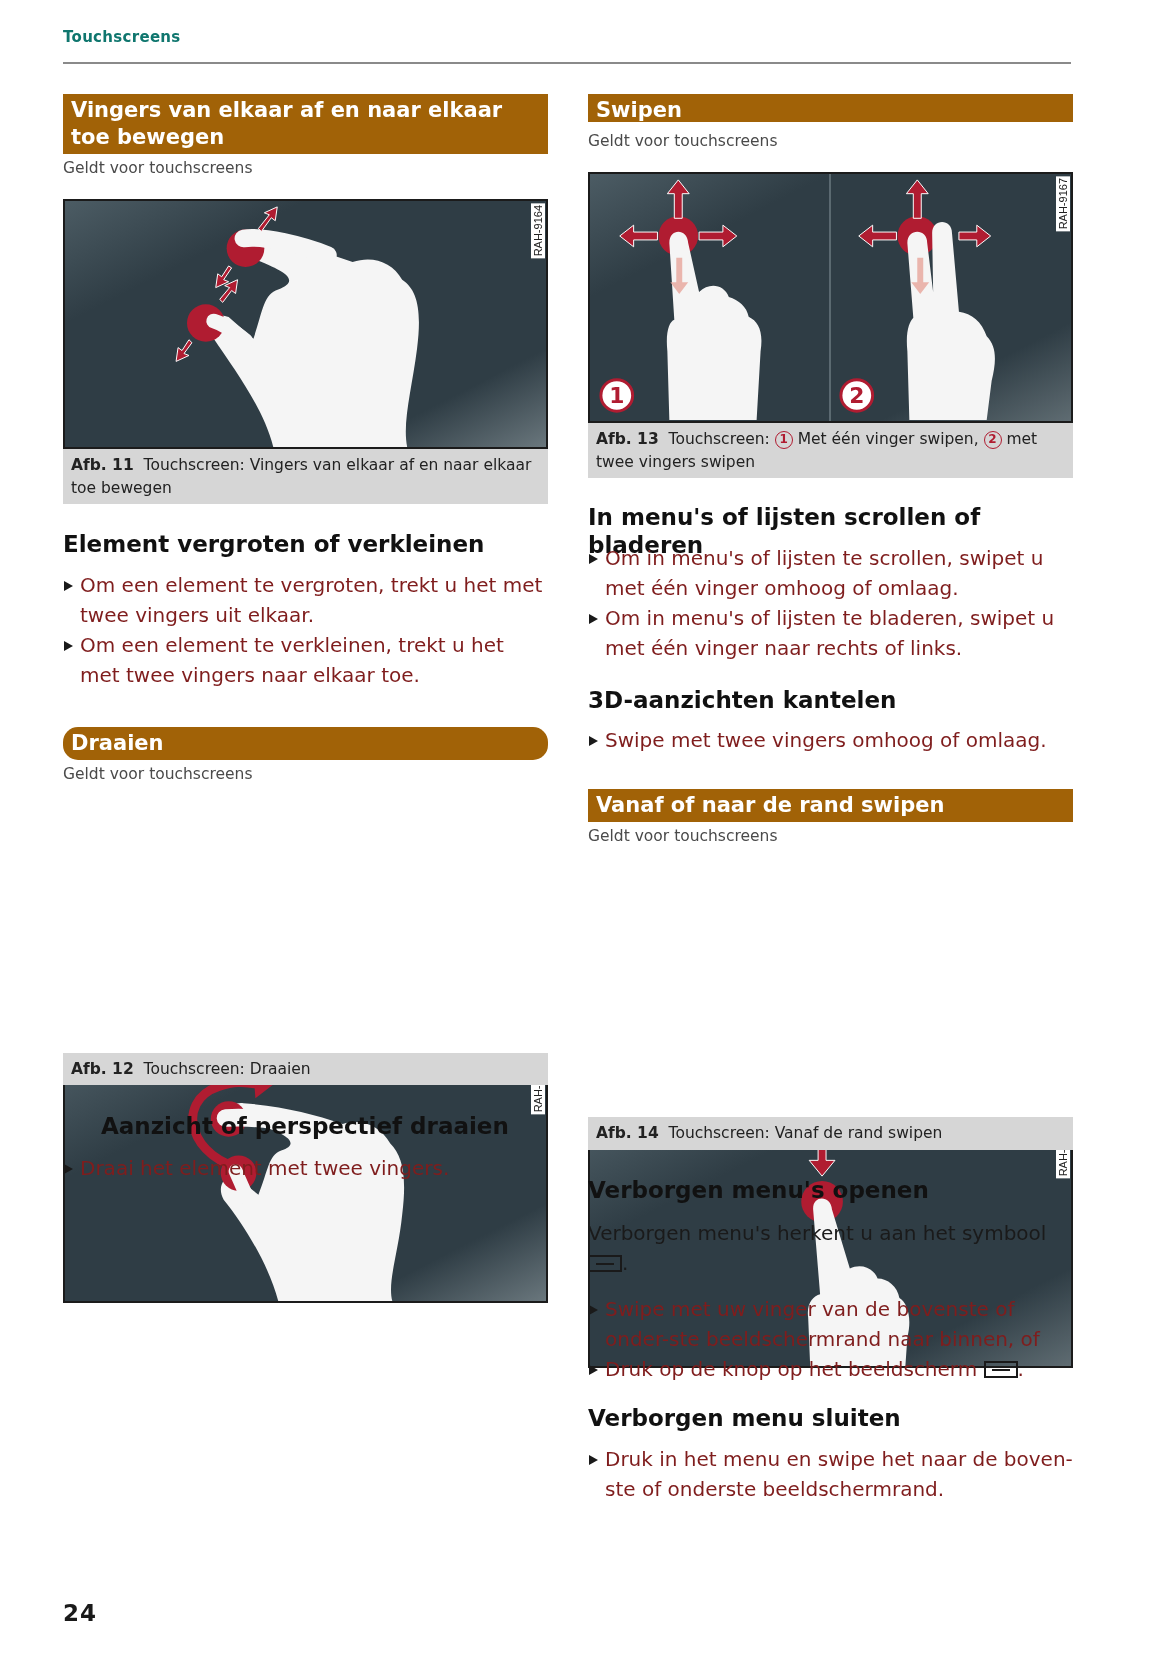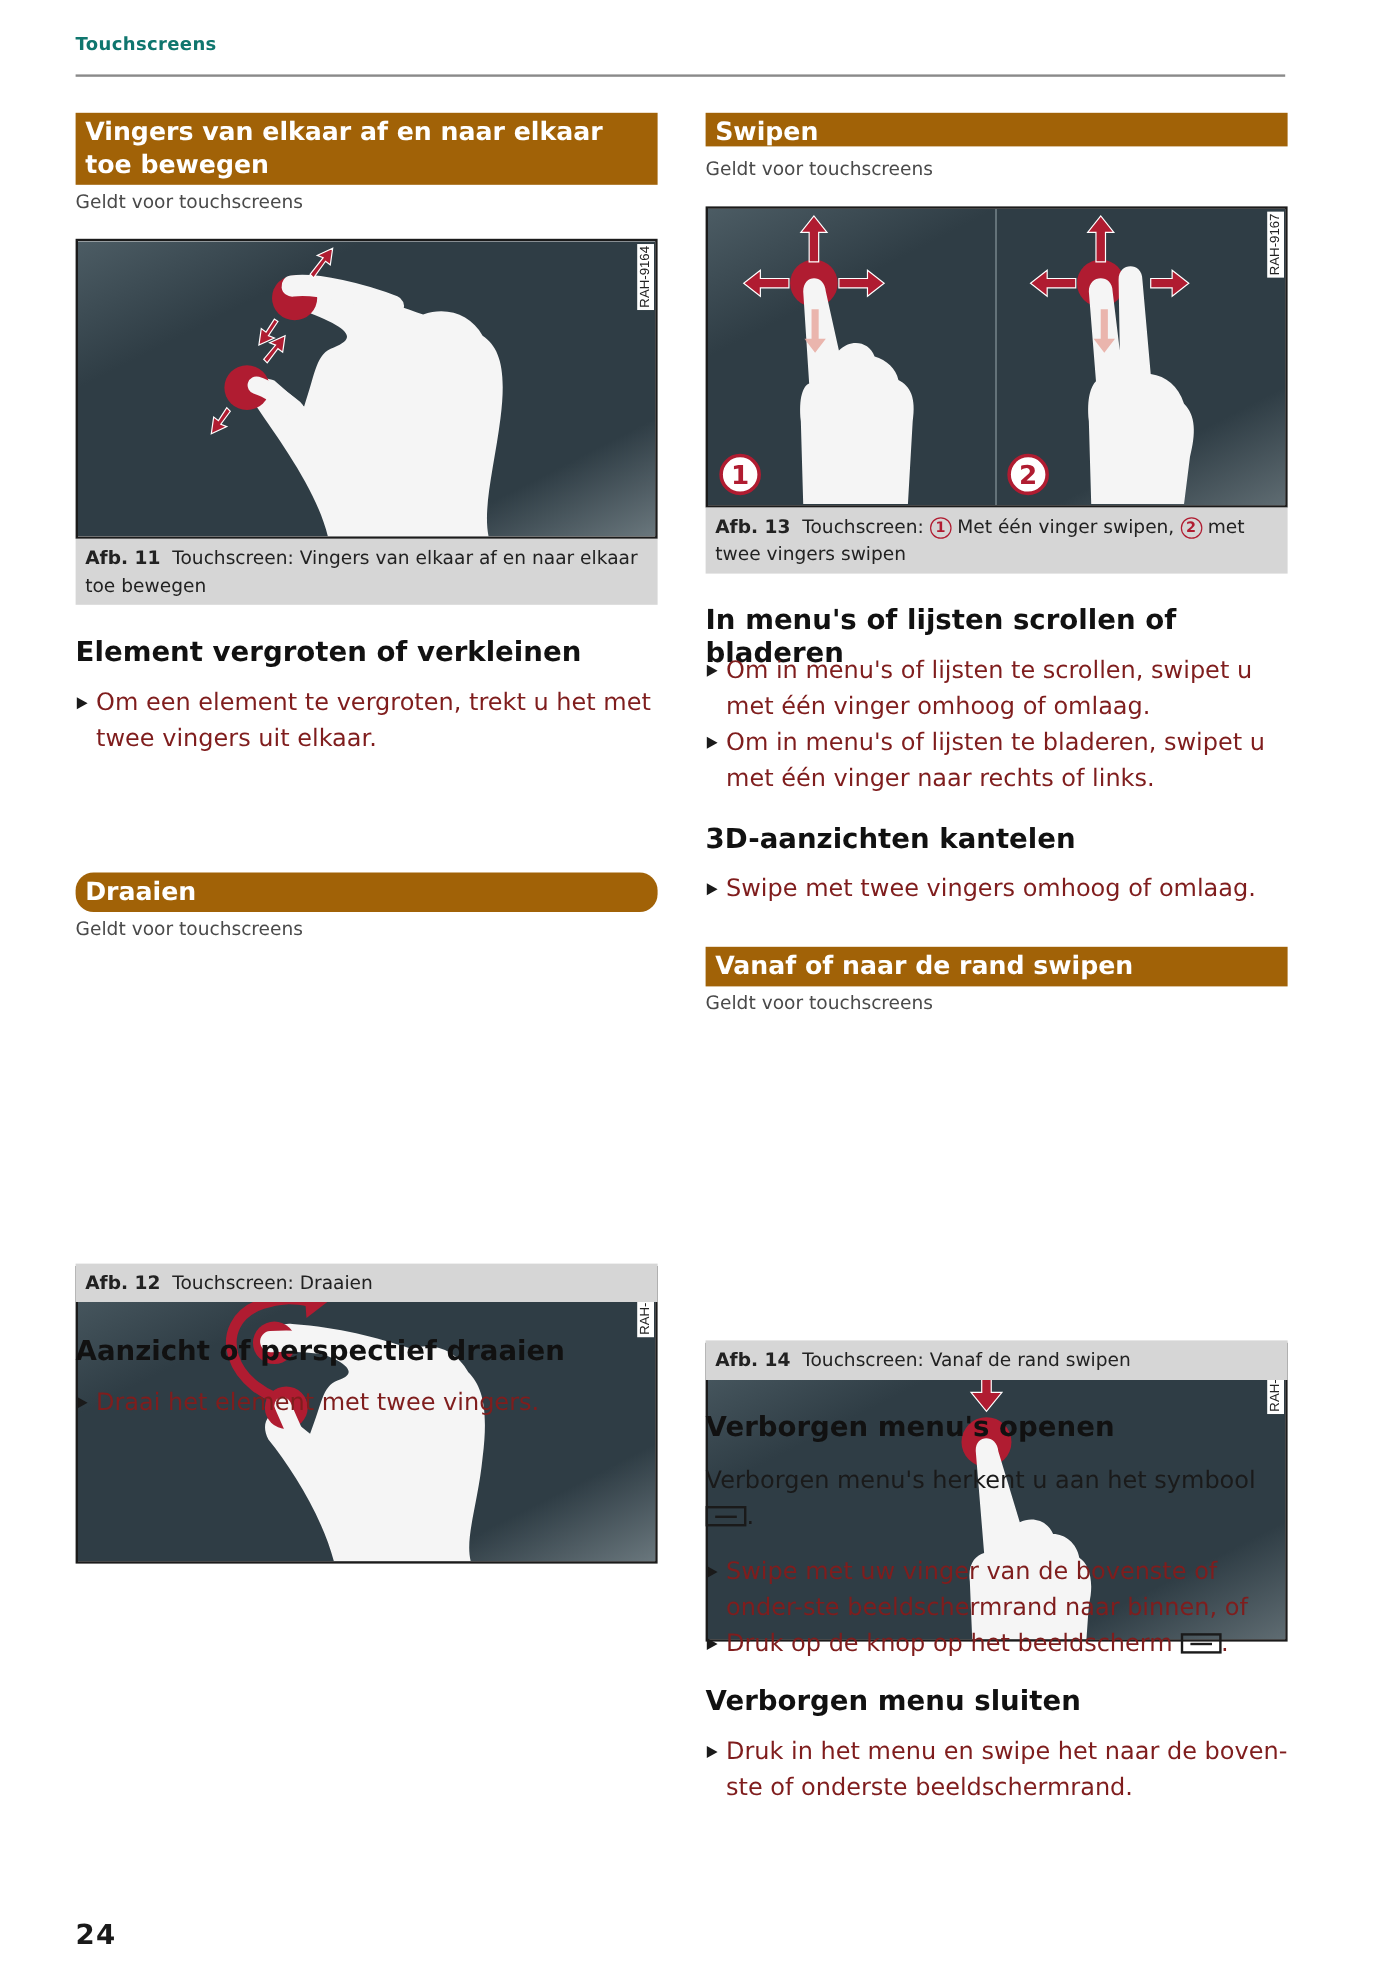--- a/index.html
+++ b/index.html
@@ -73,20 +73,21 @@
     <div class="fig-code">RAH-9164</div>
   </div>
   <div class="abs caption" style="top:449px;height:55px;">
     <b>Afb. 11</b>&nbsp;
     <span>Touchscreen: Vingers van elkaar af en naar elkaar toe bewegen</span>
   </div>
 
   <div class="abs h2" style="top:530px;">Element vergroten of verkleinen</div>
   <ul class="abs bullets" style="top:570px;">
     <li>Om een element te vergroten, trekt u het met twee vingers uit elkaar.</li>
+    <li>Om een element te verkleinen, trekt u het met twee vingers naar elkaar toe.</li>
   </ul>
 
   <div class="abs red-bar" style="top:727px;height:33px;border-radius:15px;">Draaien</div>
   <div class="abs applies" style="top:763px;">Geldt voor touchscreens</div>
 
   <div class="abs figure" style="top:805px;height:248px;">
     <svg viewBox="0 0 485 248" preserveAspectRatio="none">
       <defs>
         <linearGradient id="g2" x1="0" y1="0" x2="1" y2="1">
           <stop offset="0" stop-color="#4c5c64"></stop>
@@ -104,21 +105,21 @@
       <path d="M162 62 C190 60 230 65 262 78" stroke="#f5f5f5" stroke-width="18" stroke-linecap="round" fill="none"></path>
       <path d="M172 116 C176 125 180 135 185 145" stroke="#f5f5f5" stroke-width="14" stroke-linecap="round" fill="none"></path>
     </svg>
     <div class="fig-code">RAH-9165</div>
   </div>
   <div class="abs caption" style="top:1053px;height:32px;">
     <b>Afb. 12</b>&nbsp;
     <span>Touchscreen: Draaien</span>
   </div>
 
-  <div class="abs h2" style="top:1112px;">Aanzicht of perspectief draaien</div>
+  <div class="abs h2" style="top:1112px;padding-left:38px;">Aanzicht of perspectief draaien</div>
   <ul class="abs bullets" style="top:1153px;">
     <li>Draai het element met twee vingers.</li>
   </ul>
 </div>
 
 <div class="col col-right">
 
   <div class="abs red-bar" style="top:94px;height:28px;">Swipen</div>
   <div class="abs applies" style="top:130px;">Geldt voor touchscreens</div>
 

